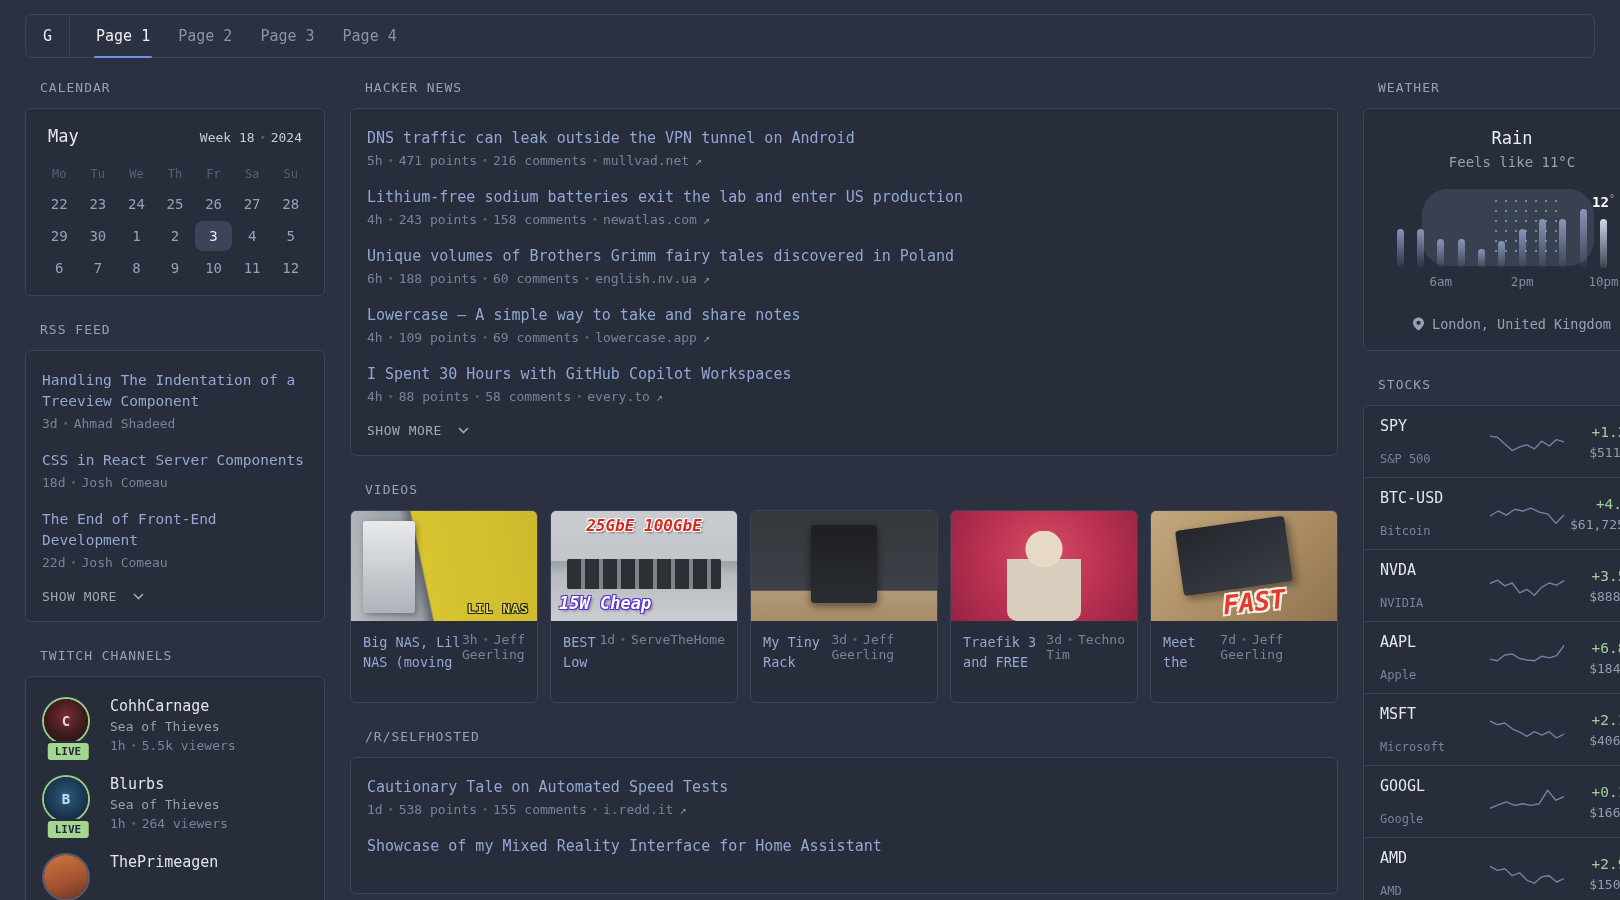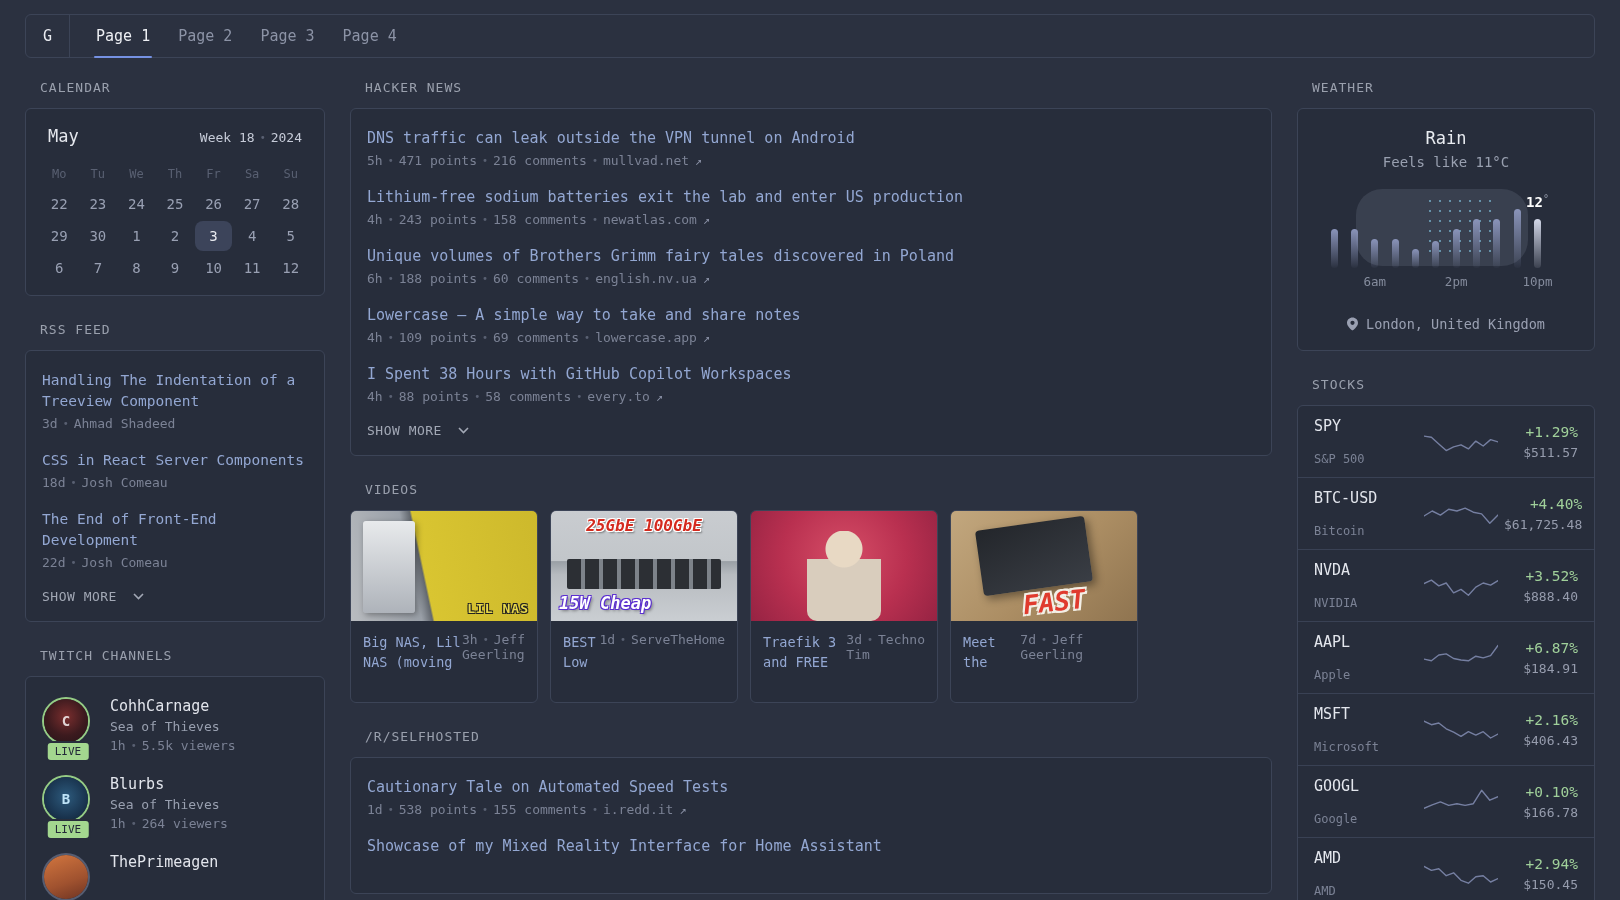--- a/index.html
+++ b/index.html
@@ -51,21 +51,21 @@
   .rss-title{font-size:14.5px;}
   
   .tw-card{padding:20px 16px 16px;}
   .tw-row{display:flex;gap:16px;margin-bottom:22px;cursor:pointer;}
   .tw-avatar-wrap{position:relative;width:52px;flex:none;}
   .tw-avatar{width:44px;height:44px;margin:2px;border-radius:50%;box-shadow:0 0 0 2px #95cc85;display:flex;align-items:center;justify-content:center;font-size:14px;font-weight:bold;color:rgba(255,255,255,.8);}
   .tw-avatar.noring{box-shadow:0 0 0 2px #565d72;}
   .av-cohh{background:radial-gradient(circle at 50% 40%,#7a2e2e 0%,#3c1a1e 55%,#241318 100%);}
   .av-blurbs{background:radial-gradient(circle at 50% 45%,#2d5a7c 0%,#1a3550 60%,#122030 100%);color:#bfe3f7;}
   .av-prime{background:linear-gradient(160deg,#d2763f 0%,#a0522f 60%,#6e3322 100%);}
-  .tw-live{position:absolute;left:50%;transform:translateX(-50%);bottom:-9px;background:var(--badge);color:#232939;font-size:11px;font-weight:normal;padding:2px 7px;border-radius:5px;border:2px solid var(--card);}
+  .tw-live{position:absolute;left:50%;transform:translateX(-50%);bottom:-9px;background:var(--badge);color:#232939;font-size:11px;font-weight:bold;padding:2px 7px;border-radius:5px;border:2px solid var(--card);}
   .tw-name{font-size:15px;color:#e2e5ec;}
   .tw-game{font-size:13px;color:#99a0b0;margin-top:4px;}
   .tw-meta{font-size:13px;color:var(--meta);margin-top:4px;}
   
   .videos-row{display:flex;gap:12px;overflow:hidden;}
   .video-card{flex:none;width:188px;border:1px solid var(--border);border-radius:6px;background:var(--card);cursor:pointer;}
   .video-thumb{height:110px;border-radius:5px 5px 0 0;position:relative;overflow:hidden;}
   .thumb-nas{background:linear-gradient(78deg,#b9bcc0 0%,#9aa0a8 34%,#63686f 39%,#d9c531 40%,#cdb92c 100%);padding-left:40px;}
   .thumb-nas::before{content:"";position:absolute;left:12px;top:10px;width:52px;height:92px;background:linear-gradient(180deg,#e8eaec,#aeb3ba);border-radius:3px;box-shadow:2px 2px 6px rgba(0,0,0,.35);}
   .thumb-switch{background:linear-gradient(180deg,#c9ccd0 0%,#c2c6ca 45%,#9aa0a6 46%,#b7bbc0 58%,#caced2 100%);}
@@ -256,21 +256,21 @@
               </div>
               <div class="feed-item">
                 <div class="feed-title">Unique volumes of Brothers Grimm fairy tales discovered in Poland</div>
                 <div class="feed-meta"><span>6h</span><span class="dot-sep">•</span><span>188 points</span><span class="dot-sep">•</span><span>60 comments</span><span class="dot-sep">•</span><span class="feed-source">english.nv.ua</span><span class="ext-arrow">↗</span></div>
               </div>
               <div class="feed-item">
                 <div class="feed-title">Lowercase – A simple way to take and share notes</div>
                 <div class="feed-meta"><span>4h</span><span class="dot-sep">•</span><span>109 points</span><span class="dot-sep">•</span><span>69 comments</span><span class="dot-sep">•</span><span class="feed-source">lowercase.app</span><span class="ext-arrow">↗</span></div>
               </div>
               <div class="feed-item">
-                <div class="feed-title">I Spent 38 Hours with GitHub Copilot Workspaces</div>
+                <div class="feed-title">I Spent 30 Hours with GitHub Copilot Workspaces</div>
                 <div class="feed-meta"><span>4h</span><span class="dot-sep">•</span><span>88 points</span><span class="dot-sep">•</span><span>58 comments</span><span class="dot-sep">•</span><span class="feed-source">every.to</span><span class="ext-arrow">↗</span></div>
               </div>
             </div>
           <div class="show-more">
             <span>SHOW MORE</span>
             <svg class="chev" width="11" height="7" viewBox="0 0 11 7">
                 <polyline points="1,1 5.5,5.5 10,1" fill="none" stroke="#a2a8b5" stroke-width="1.6"></polyline>
               </svg>
           </div>
         </div>
@@ -289,20 +289,27 @@
               </div>
             </div>
             <div class="video-card">
               <div class="video-thumb thumb-switch">
                 <div class="thumb-text-top">25GbE 100GbE</div>
                 <div class="thumb-text-bottom">15W Cheap</div>
               </div>
               <div class="video-body">
                 <div class="video-title">BEST Low Power 25GbE and 100GbE Switch…</div>
                 <div class="video-meta"><span>1d</span><span class="dot-sep">•</span><span>ServeTheHome</span></div>
+              </div>
+            </div>
+            <div class="video-card">
+              <div class="video-thumb thumb-rack"></div>
+              <div class="video-body">
+                <div class="video-title">My Tiny Rack</div>
+                <div class="video-meta"><span>3d</span><span class="dot-sep">•</span><span>Jeff Geerling</span></div>
               </div>
             </div>
             <div class="video-card">
               <div class="video-thumb thumb-traefik"></div>
               <div class="video-body">
                 <div class="video-title">Traefik 3 and FREE Wildcard…</div>
                 <div class="video-meta"><span>3d</span><span class="dot-sep">•</span><span>Techno Tim</span></div>
               </div>
             </div>
             <div class="video-card">

